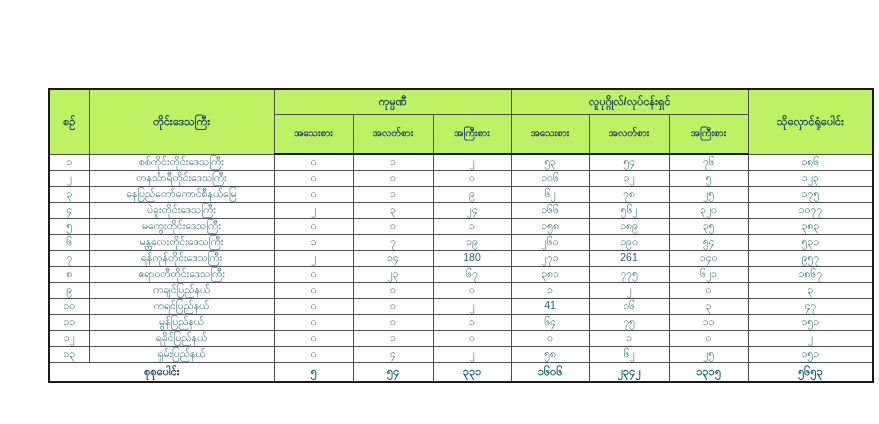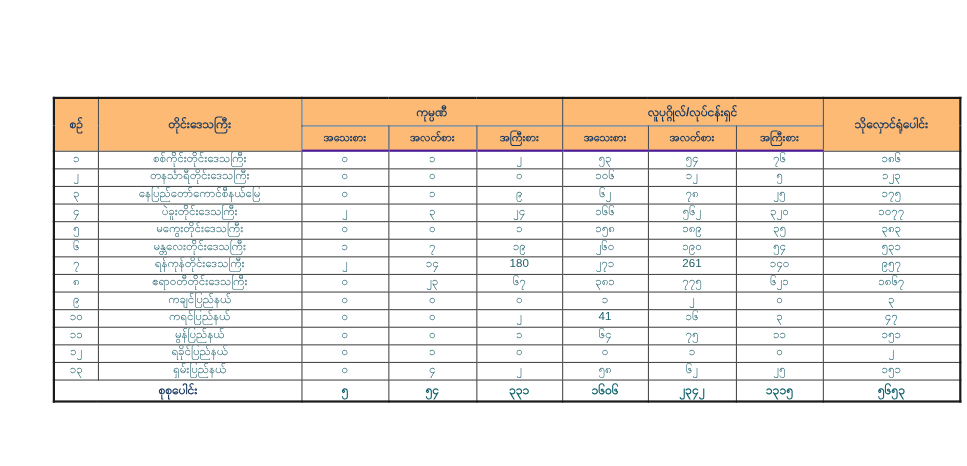--- a/index.html
+++ b/index.html
@@ -22,28 +22,28 @@
   }
   table.report th, table.report td {
     border: 1px solid #4d4d4d;
     text-align: center;
     vertical-align: middle;
     overflow: hidden;
     white-space: nowrap;
   }
   
   thead th {
-    background: #fdba74;
+    background: #bef264;
     color: #17375e;
     font-weight: bold;
     font-size: 11px;
     border-color: #222222;
   }
   thead tr.grouphead th { height: 25px; }
-  thead tr.subhead th { height: 23px; font-size: 10px; border-bottom: 2px solid #4c1d95; }
+  thead tr.subhead th { height: 40px; font-size: 10px; border-bottom: 2px solid #0f172a; }
   
   tbody td {
     height: 16px;
     font-size: 10.5px;
     color: #1f5f6b;
     border-color: #6e6e6e;
     line-height: 1.1;
   }
   tbody td.region { font-size: 10.5px; }
   tbody td.rowtotal { font-weight: normal; color: #10616d; font-size: 10.5px; }

